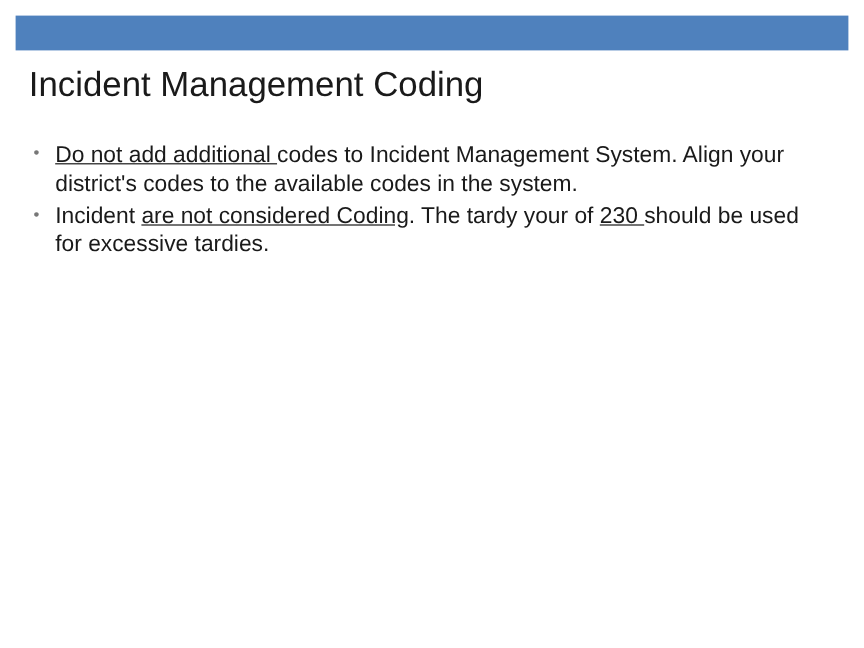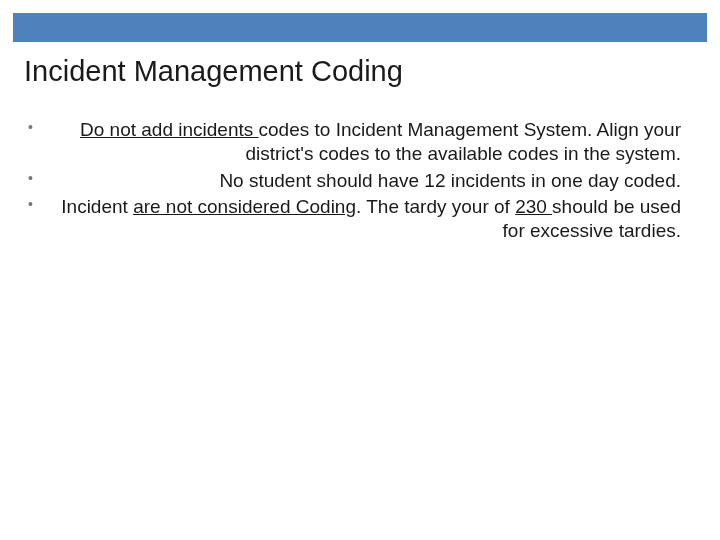--- a/index.html
+++ b/index.html
@@ -1,15 +1,15 @@
 <!DOCTYPE html>
 <html><head>
 <meta charset="utf-8">
 <style>
-  * { margin: 0; padding: 0; box-sizing: border-box; text-align: right; }
+  * { margin: 0; padding: 0; box-sizing: border-box; }
   html, body { width: 720px; height: 540px; background: #fff; font-family: Arial, Helvetica, sans-serif; }
   .slide { width: 720px; height: 540px; position: relative; background: #fff; }
   .top-band {
     position: absolute;
     top: 13px; left: 13px;
     width: 694px; height: 29px;
     background: #4f81bd;
   }
   .title {
     position: absolute;
@@ -49,23 +49,20 @@
 <body>
 
 <div class="slide">
   <div class="top-band"></div>
 
   <h1 class="title">Incident Management Coding</h1>
 
   <div class="body">
     <ul class="bullets">
       <li>
-        <span class="u">Do not add incidents </span><span>codes to Incident Management System. Align your district's codes to the available codes in the system.</span>
-      </li>
-      <li>
-        <span>No student should have 12 incidents in one day coded.</span>
+        <span class="u">Do not add additional </span><span>codes to Incident Management System. Align your district's codes to the available codes in the system.</span>
       </li>
       <li>
         <span>Incident </span><span class="u">are not considered Coding</span><span>. The tardy your of </span><span class="u">230 </span><span>should be used for excessive tardies.</span>
       </li>
     </ul>
   </div>
 </div>
 
 </body></html>

